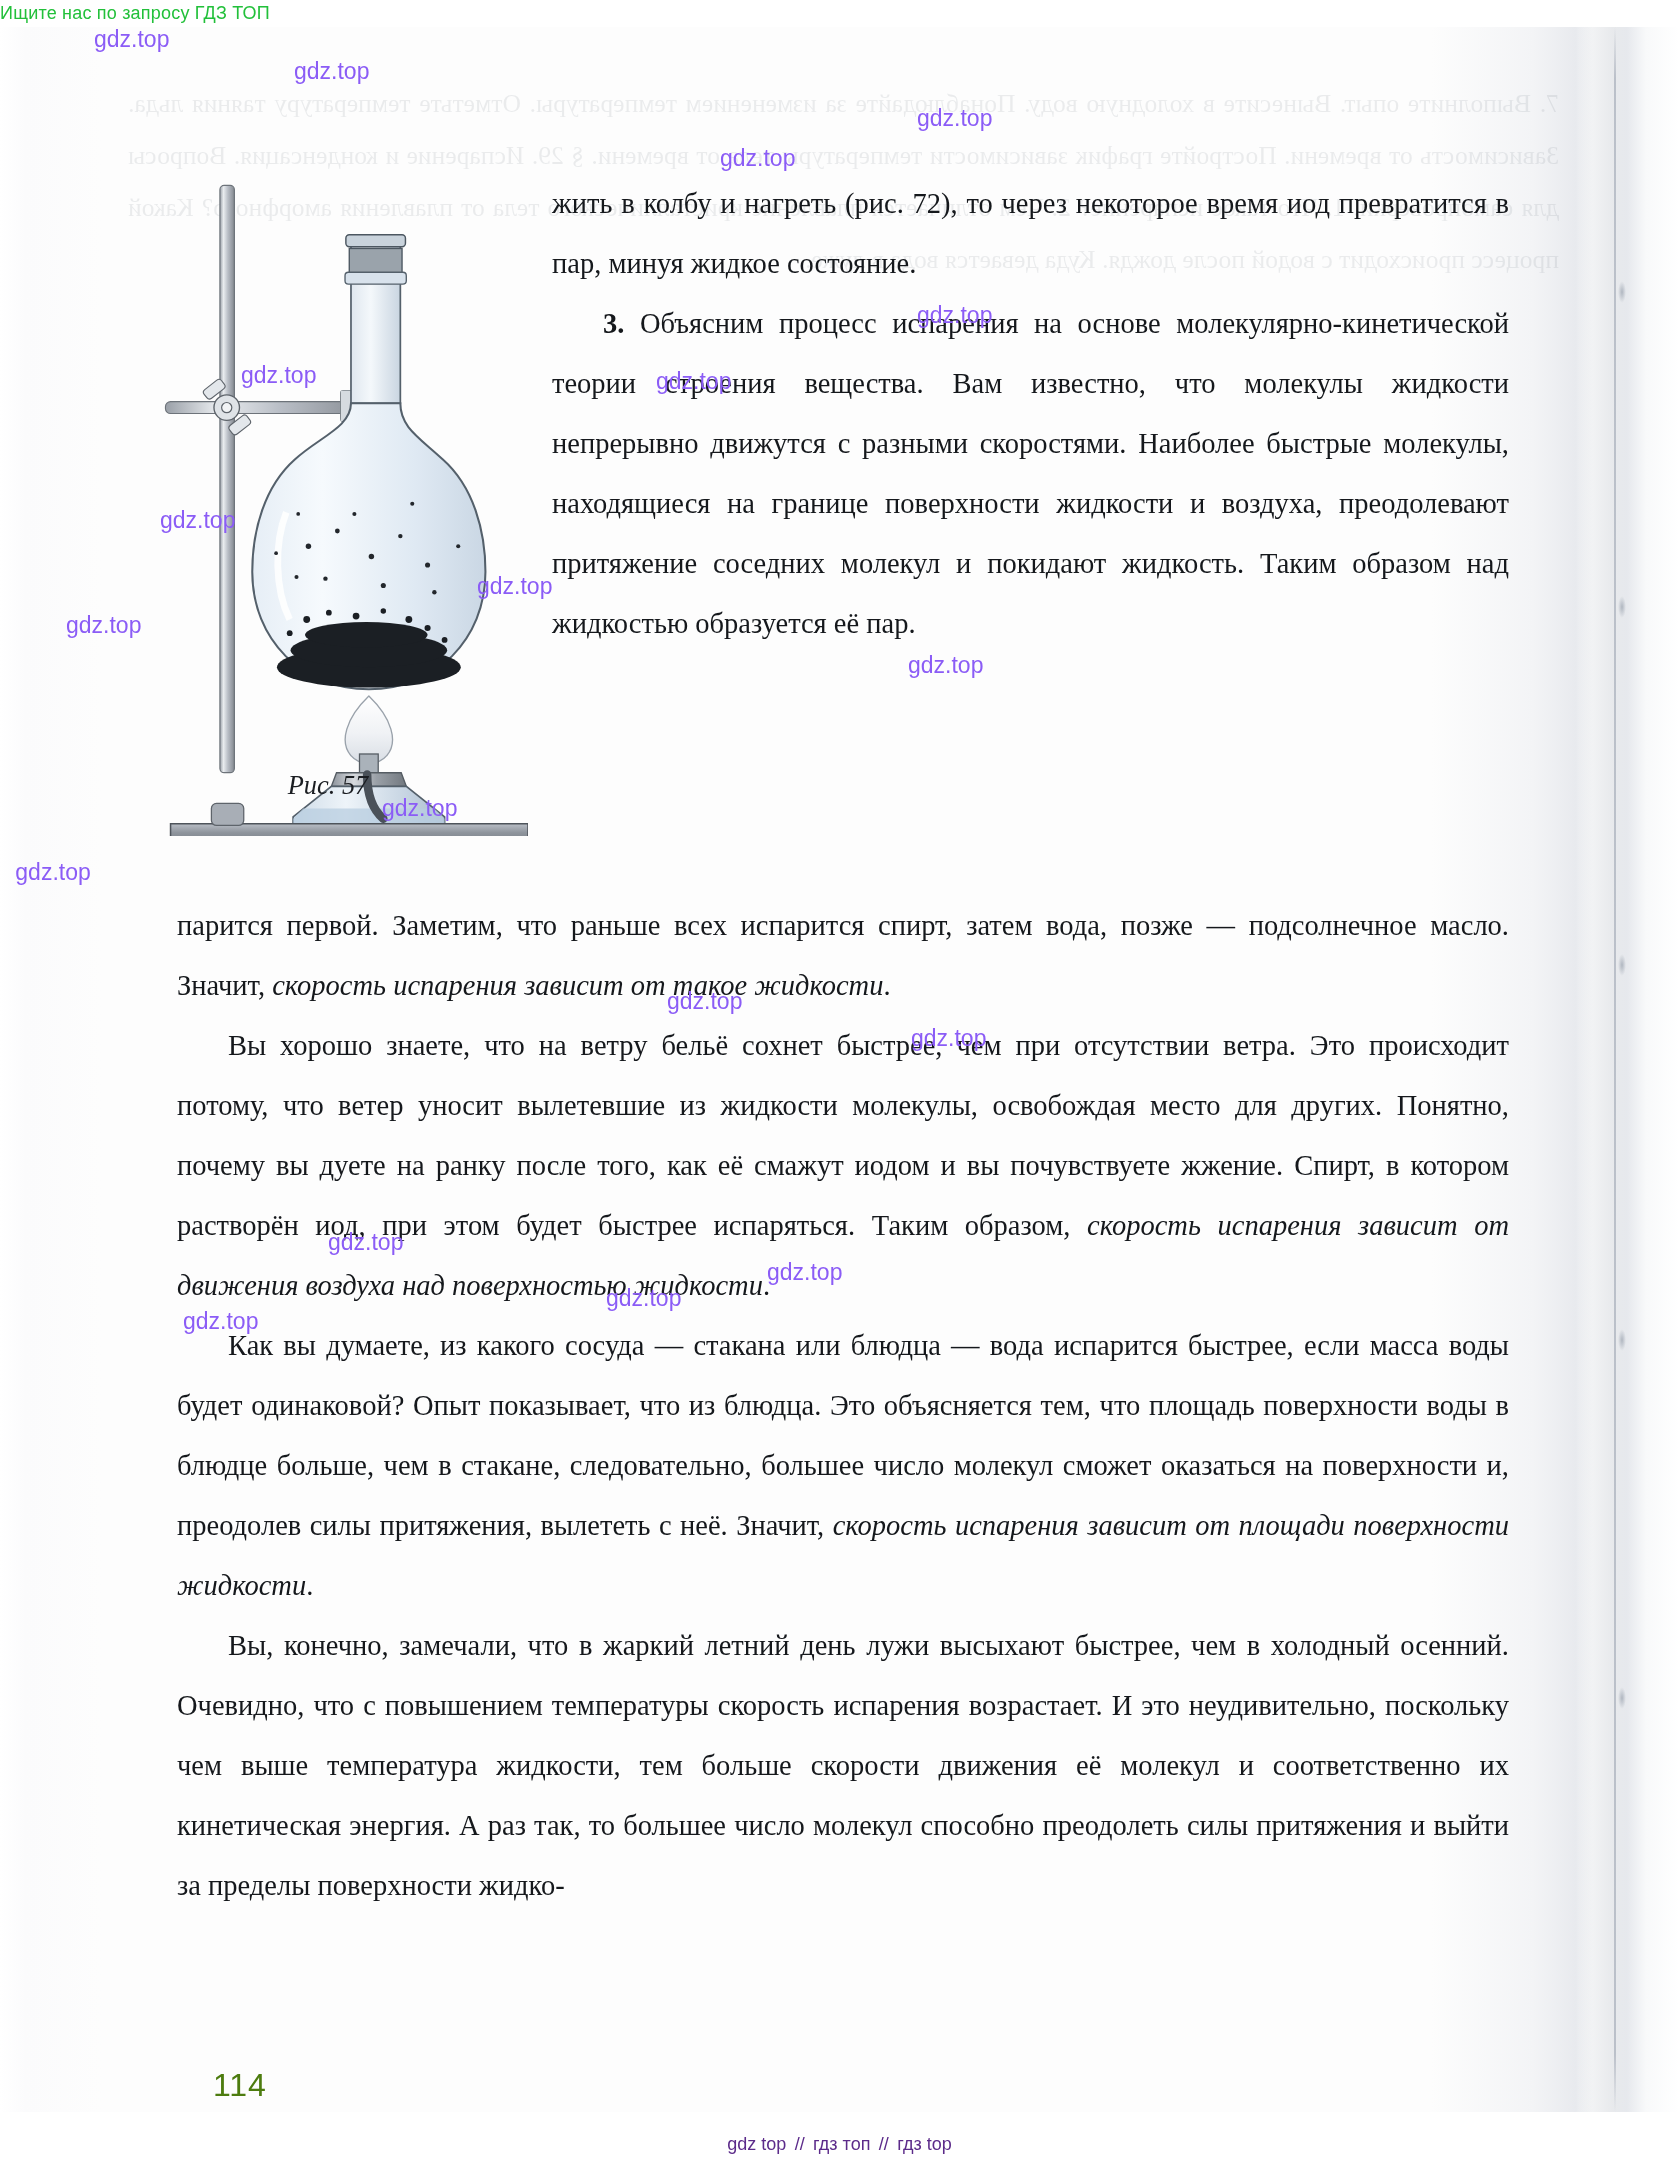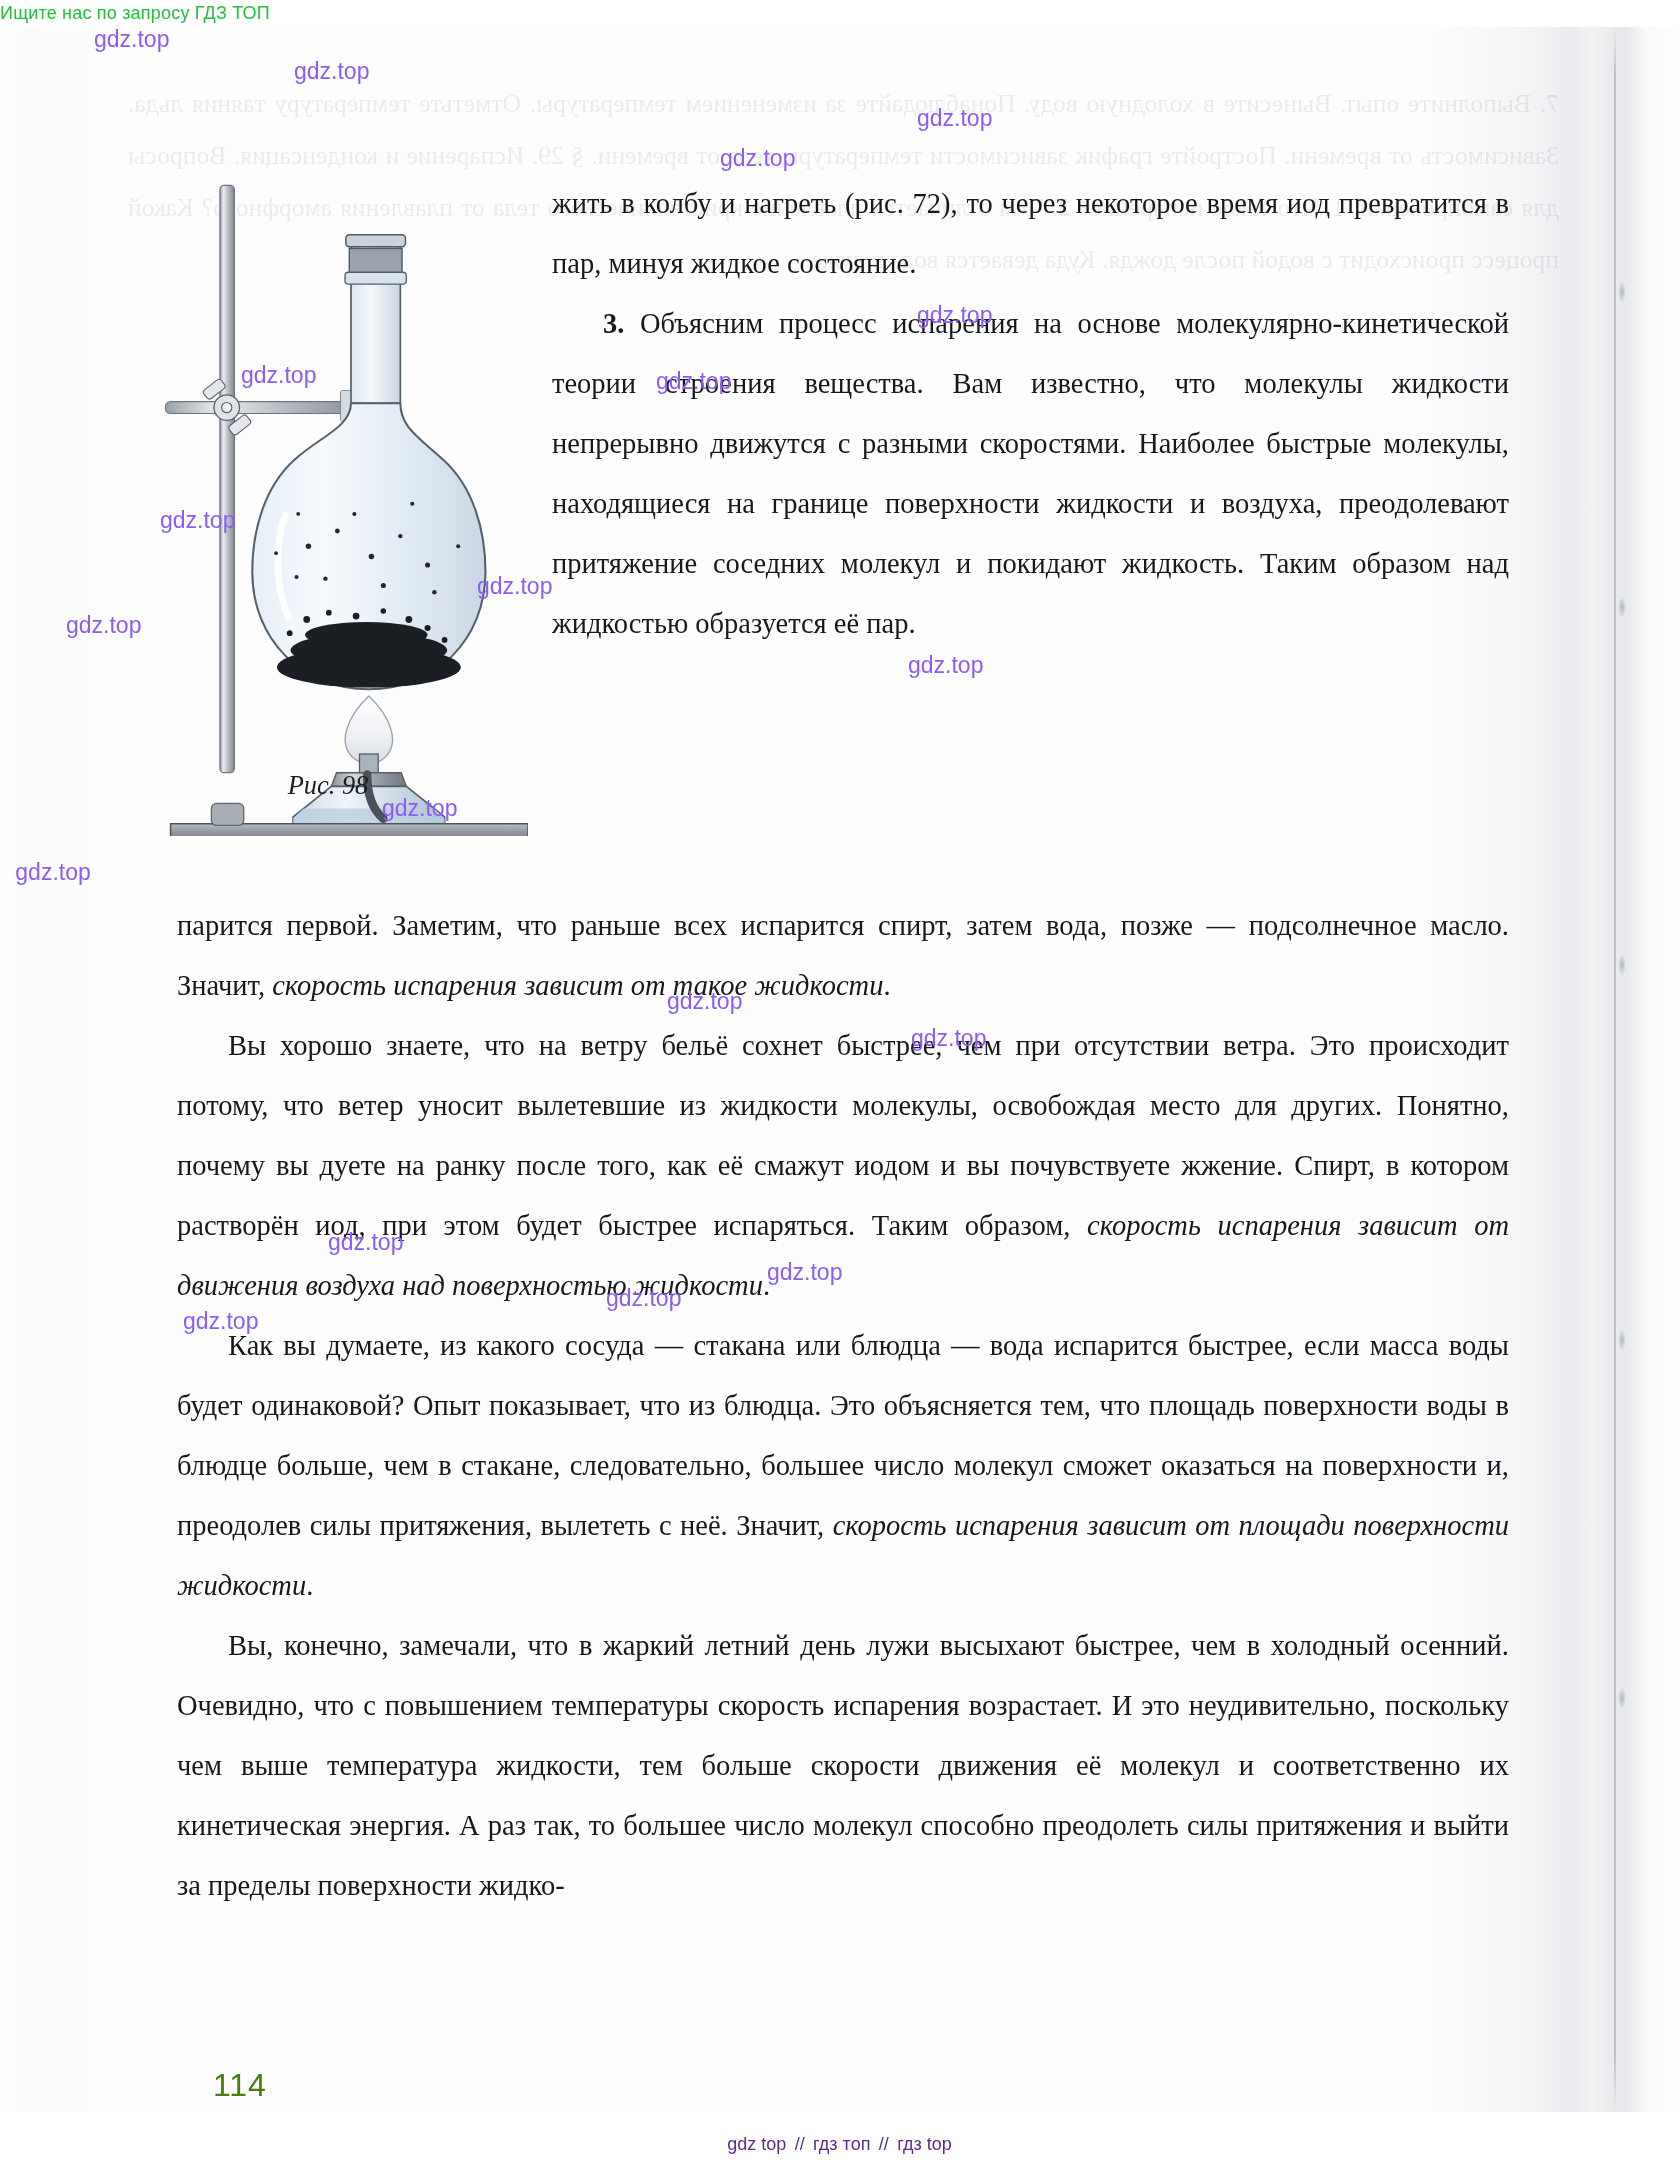--- a/index.html
+++ b/index.html
@@ -263,21 +263,21 @@
           <path d="M281 738 C281 760 286 778 300 790" fill="none" stroke="#4a5159" stroke-width="10" stroke-linecap="round"></path>
         </g>
 
         <g>
           <path d="M50 796 L470 796 L470 826 L50 826 Z" fill="url(#baseG)" stroke="#4e545b" stroke-width="1.8"></path>
           <path d="M50 826 L470 826 L462 842 L64 842 Z" fill="#5f666e" stroke="#4e545b" stroke-width="1.6"></path>
           <rect x="98" y="772" width="38" height="26" rx="6" fill="#a8aeb6" stroke="#5e646b" stroke-width="1.5"></rect>
         </g>
       </svg>
     </div>
-    <div class="fig-caption">Рис. 98</div>
+    <div class="fig-caption">Рис. 57</div>
 
     <div class="col-right body-text">
       <p class="para" id="p0"><span>жить в колбу и нагреть (рис. 72), то через некоторое время иод превратится в пар, минуя жидкое состояние.</span></p>
       <p class="para indent" id="p1"><span class="num">3.</span><span> Объясним процесс испарения на основе молекулярно-кинетической теории строения вещества. Вам известно, что молекулы жидкости непрерывно движутся с разными скоростями. Наиболее быстрые молекулы, находящиеся на границе поверхности жидкости и воздуха, преодолевают притяжение соседних молекул и покидают жидкость. Таким образом над жидкостью образуется её пар.</span></p>
     </div>
 
     <div class="full-width body-text">
       <p class="para" id="f0"><span>парится первой. Заметим, что раньше всех испарится спирт, затем вода, позже — подсолнечное масло. Значит, </span><span class="ital">скорость испарения зависит от такое жидкости</span><span>.</span></p>
       <p class="para indent" id="f1"><span>Вы хорошо знаете, что на ветру бельё сохнет быстрее, чем при отсутствии ветра. Это происходит потому, что ветер уносит вылетевшие из жидкости молекулы, освобождая место для других. Понятно, почему вы дуете на ранку после того, как её смажут иодом и вы почувствуете жжение. Спирт, в котором растворён иод, при этом будет быстрее испаряться. Таким образом, </span><span class="ital">скорость испарения зависит от движения воздуха над поверхностью жидкости</span><span>.</span></p>
       <p class="para indent" id="f2"><span>Как вы думаете, из какого сосуда — стакана или блюдца — вода испарится быстрее, если масса воды будет одинаковой? Опыт показывает, что из блюдца. Это объясняется тем, что площадь поверхности воды в блюдце больше, чем в стакане, следовательно, большее число молекул сможет оказаться на поверхности и, преодолев силы притяжения, вылететь с неё. Значит, </span><span class="ital">скорость испарения зависит от площади поверхности жидкости</span><span>.</span></p>

